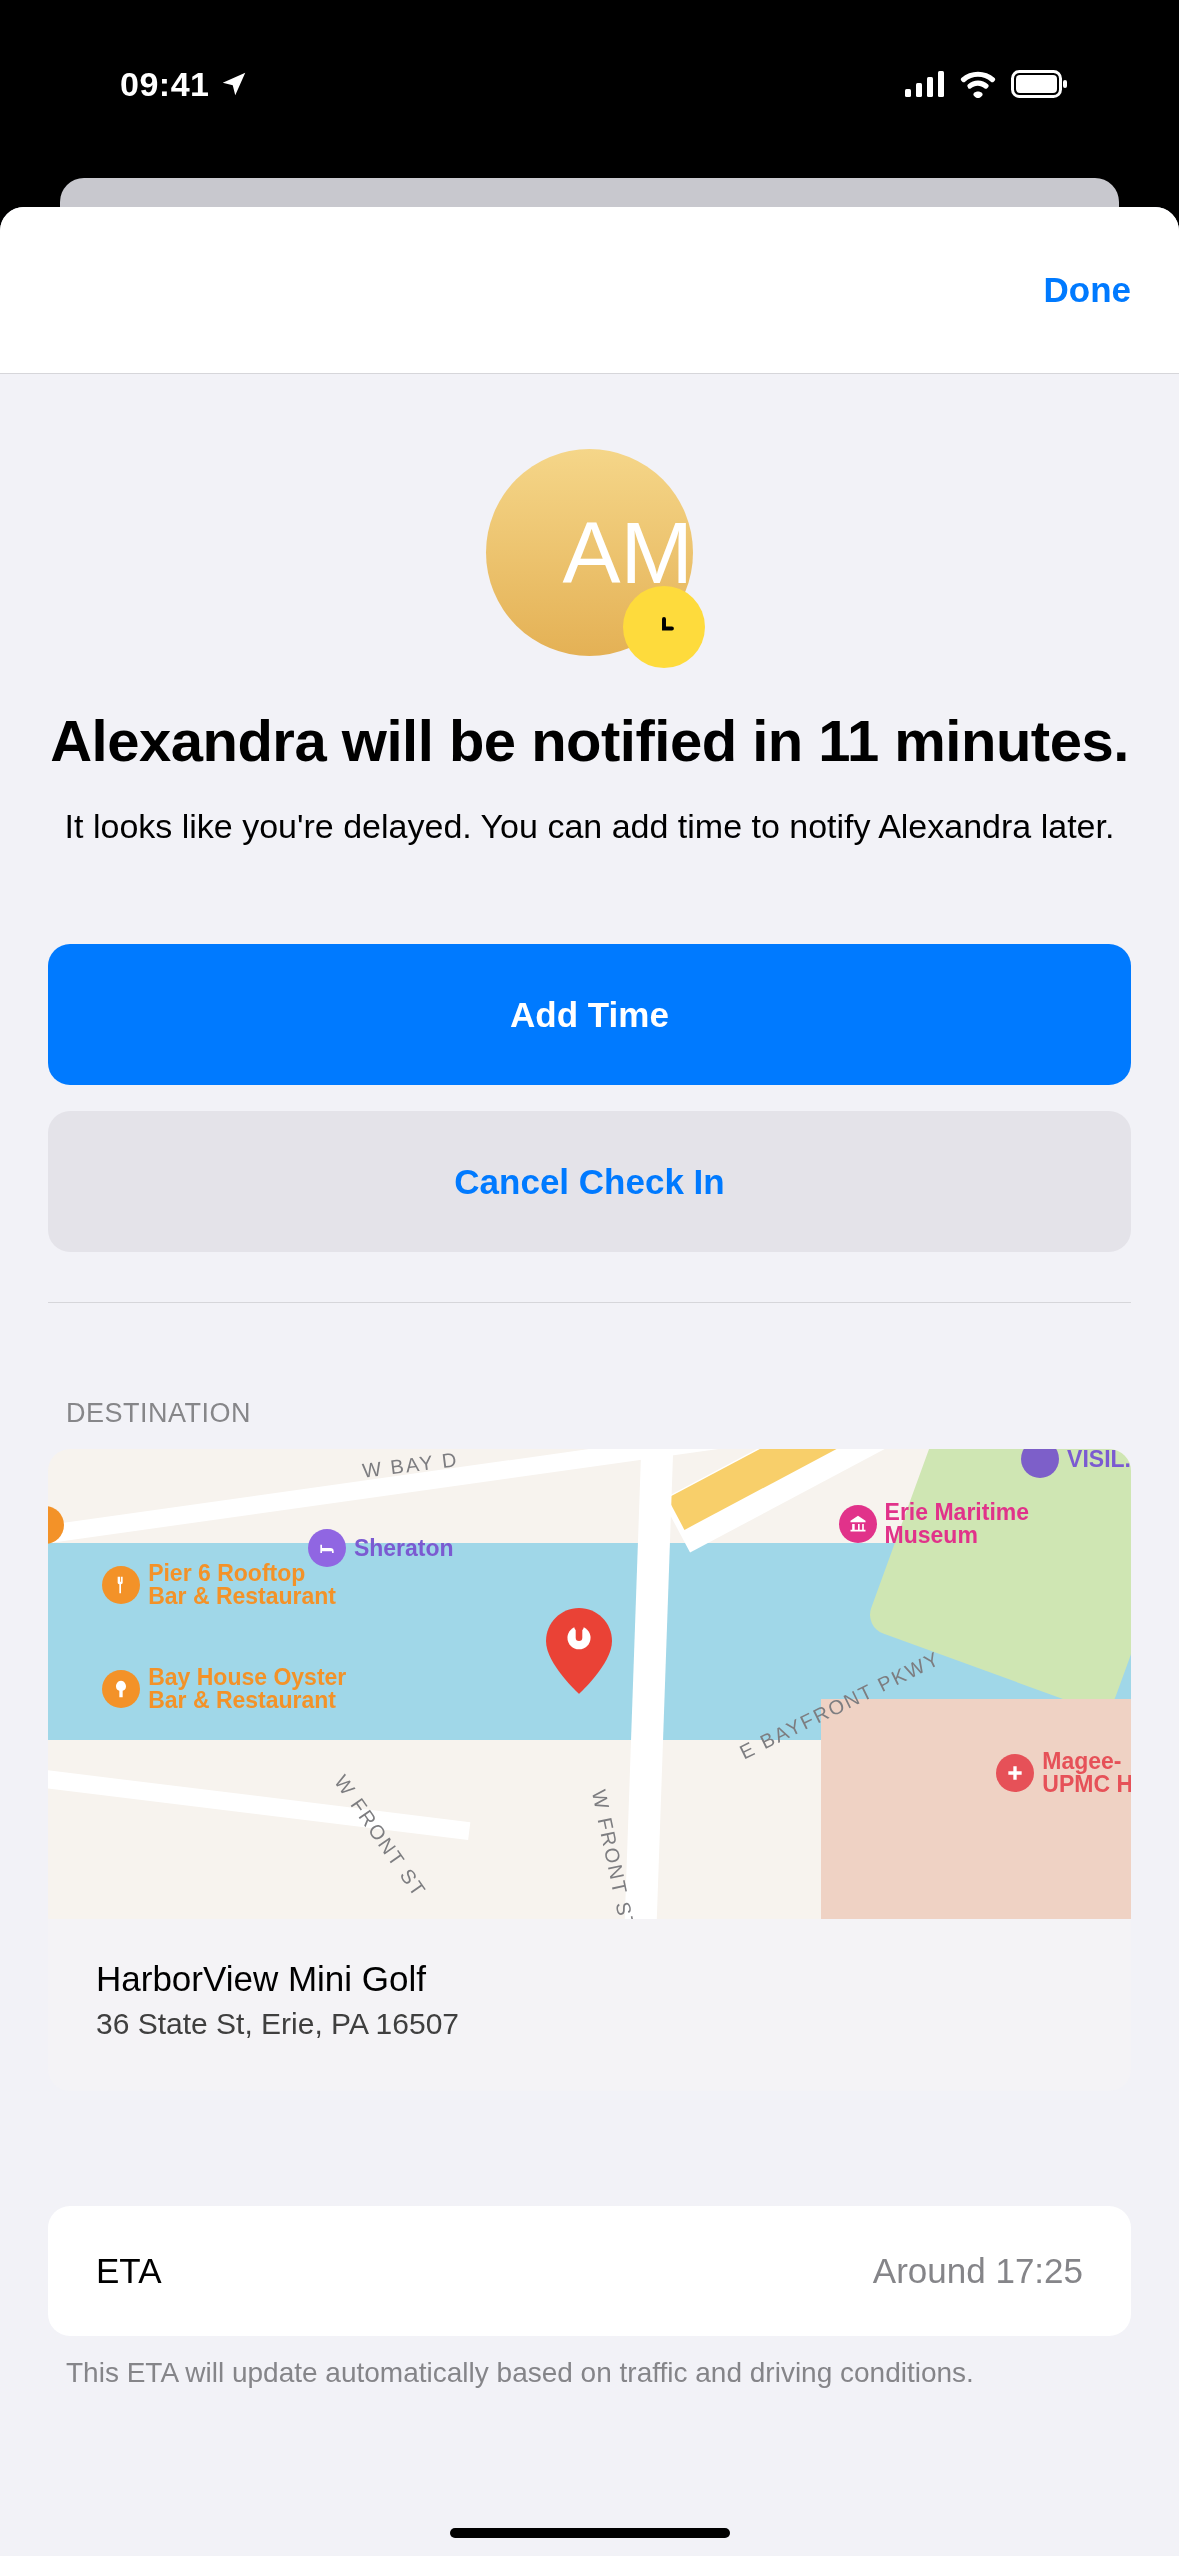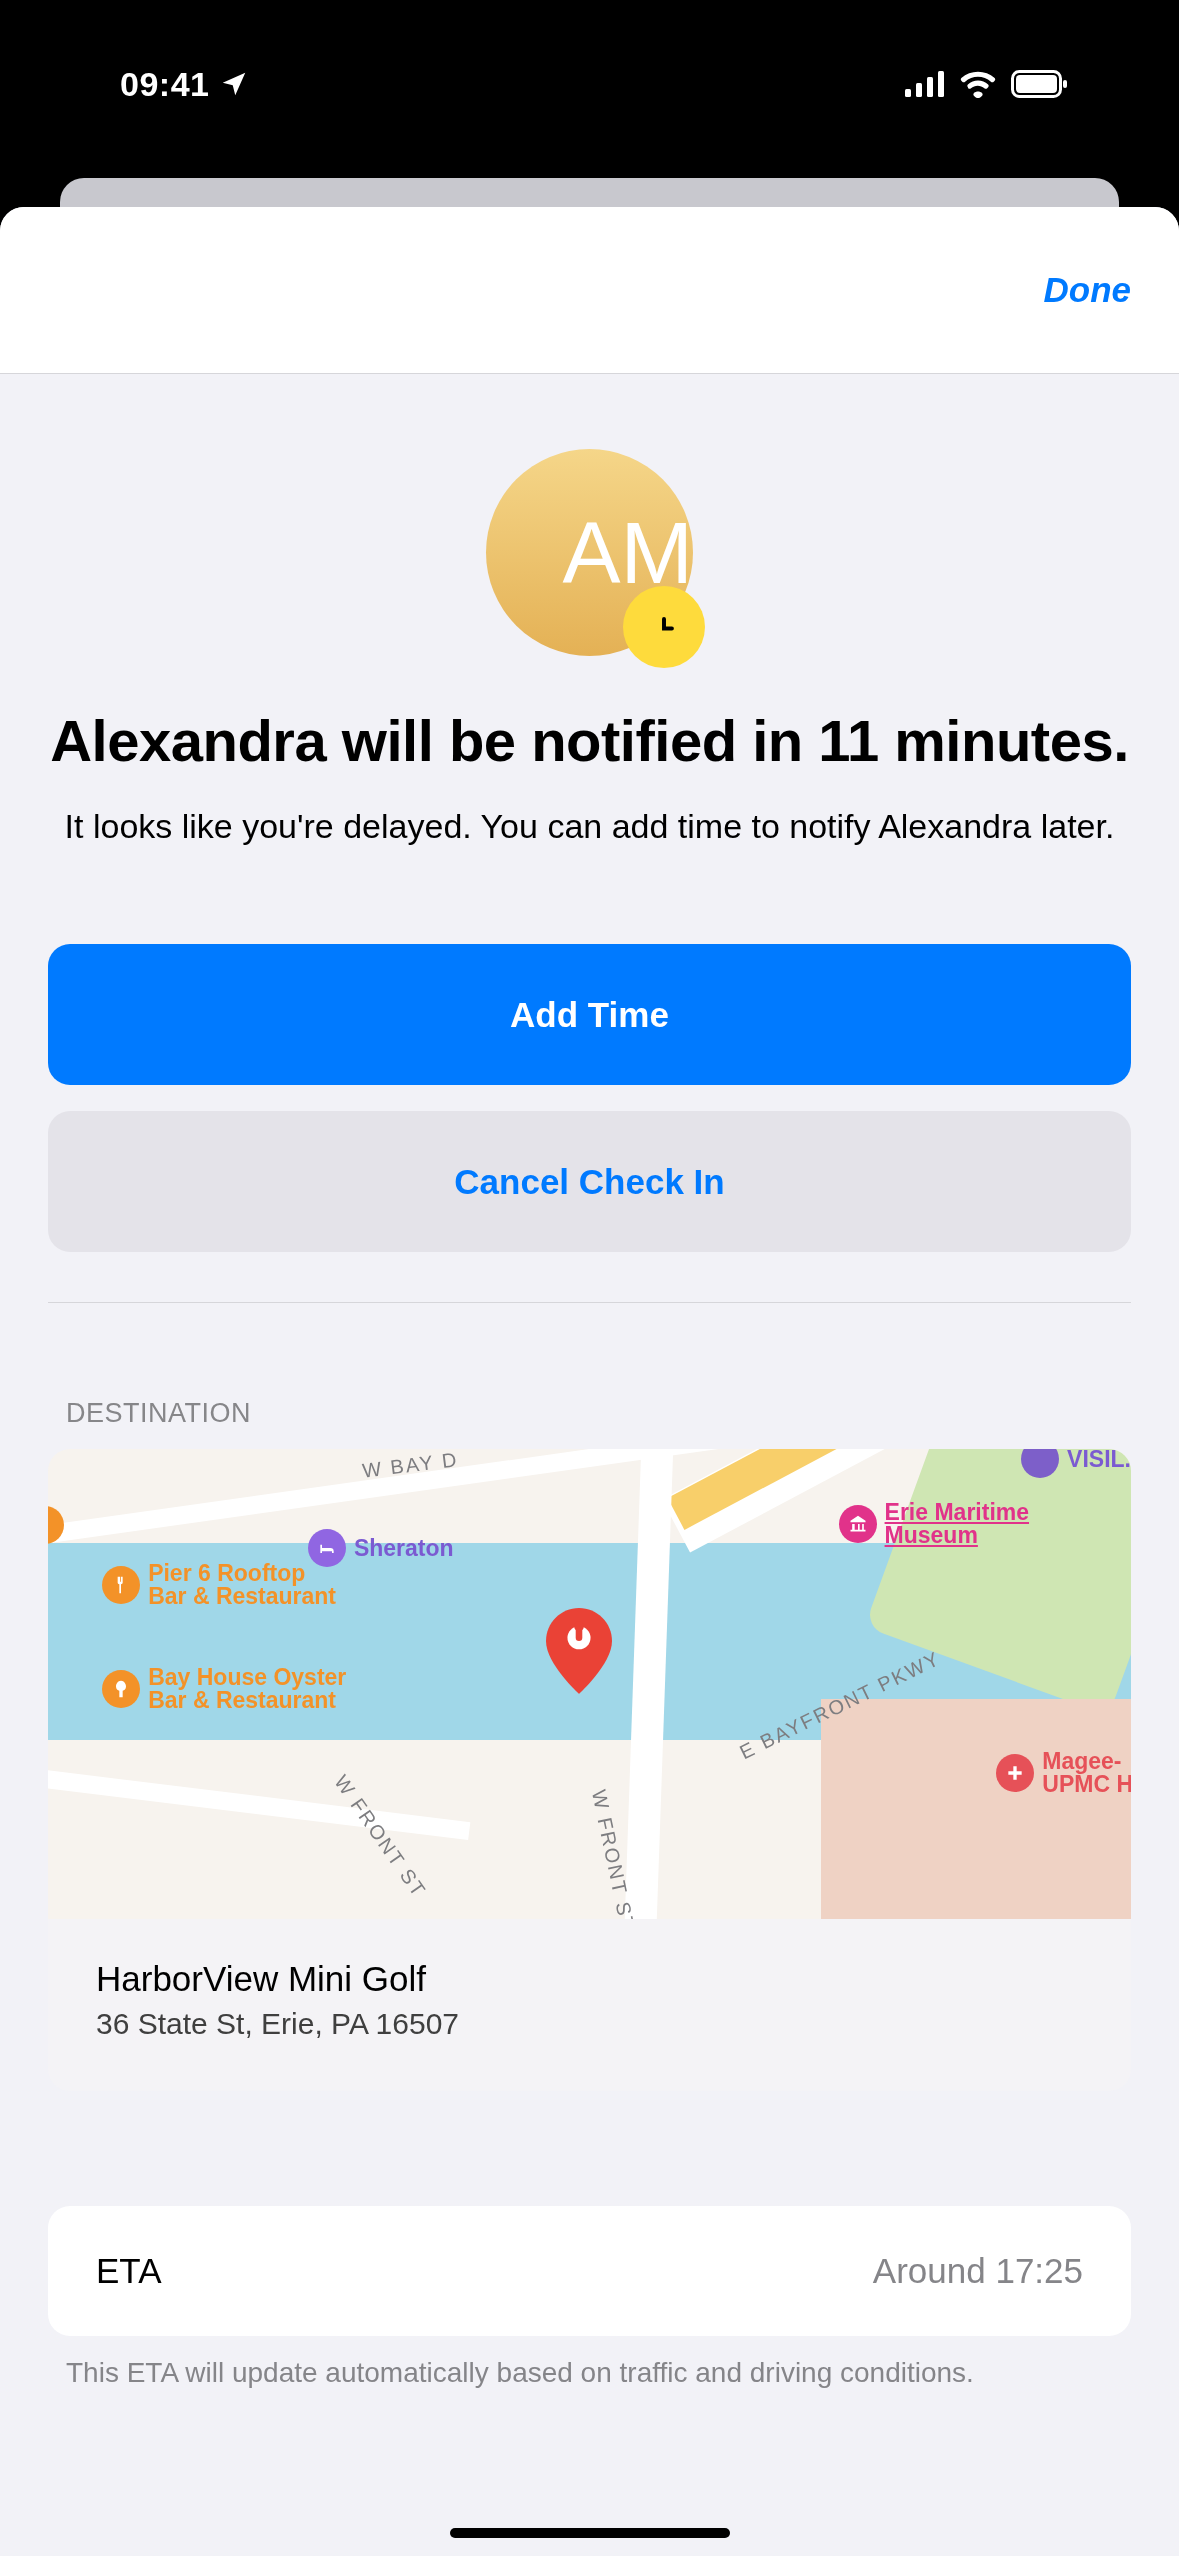--- a/index.html
+++ b/index.html
@@ -86,21 +86,20 @@
       padding: 0 48px;
       border-bottom: 1px solid #d6d6da;
     }
     .done-btn {
       color: #007aff;
       font-size: 35px;
       font-weight: 600;
       background: none;
       border: none;
       cursor: pointer;
-      font-style: italic;
     }
     .content {
       padding: 75px 48px 0 48px;
     }
     .avatar-wrap {
       display: flex;
       justify-content: center;
       margin-bottom: 50px;
       position: relative;
     }
@@ -376,21 +375,21 @@
             <span class="pin"></span>
           </div>
           <div class="map-poi" style="left:5%; top:46%;">
             <span class="pin">
                 <svg width="20" height="20" viewBox="0 0 24 24" fill="#fff">
                   <path d="M12 2C8 2 6 6 6 9c0 3 2 5 4 5v8h4v-8c2 0 4-2 4-5 0-3-2-7-6-7z"></path>
                 </svg>
               </span>
             <span class="poi-text"><span>Bay House Oyster</span><br><span>Bar &amp; Restaurant</span></span>
           </div>
-          <div class="map-poi pink" style="left:73%; top:11%;text-decoration:underline;">
+          <div class="map-poi pink" style="left:73%; top:11%;">
             <span class="pin">
                 <svg width="20" height="20" viewBox="0 0 24 24" fill="#fff">
                   <path d="M12 2L3 8v2h18V8l-9-6zM5 12v7H3v2h18v-2h-2v-7h-2v7h-3v-7h-2v7H8v-7H5z"></path>
                 </svg>
               </span>
             <span class="poi-text"><span>Erie Maritime</span><br><span>Museum</span></span>
           </div>
           <div class="map-poi red" style="right:-2px; top:64%;">
             <span class="pin">
                 <svg width="20" height="20" viewBox="0 0 24 24" fill="#fff">

